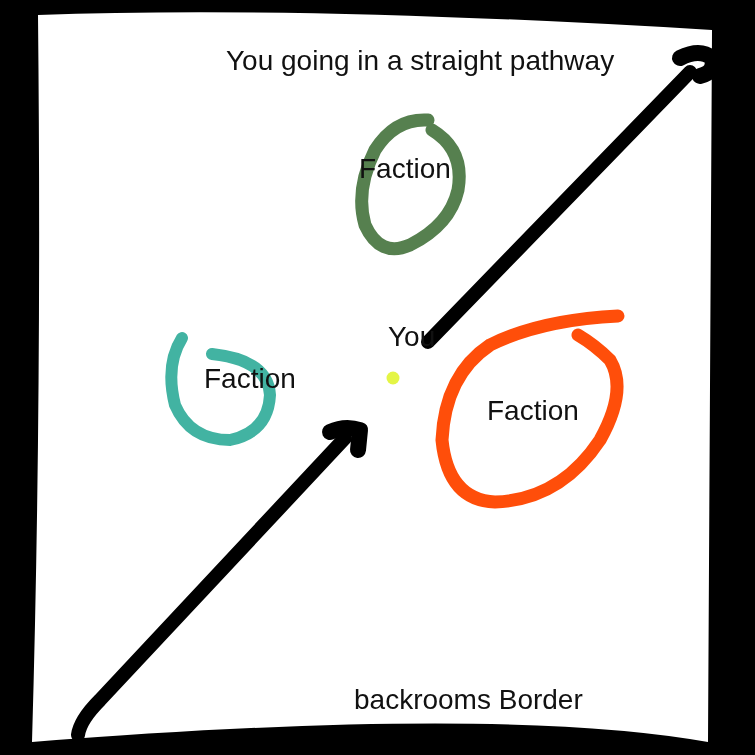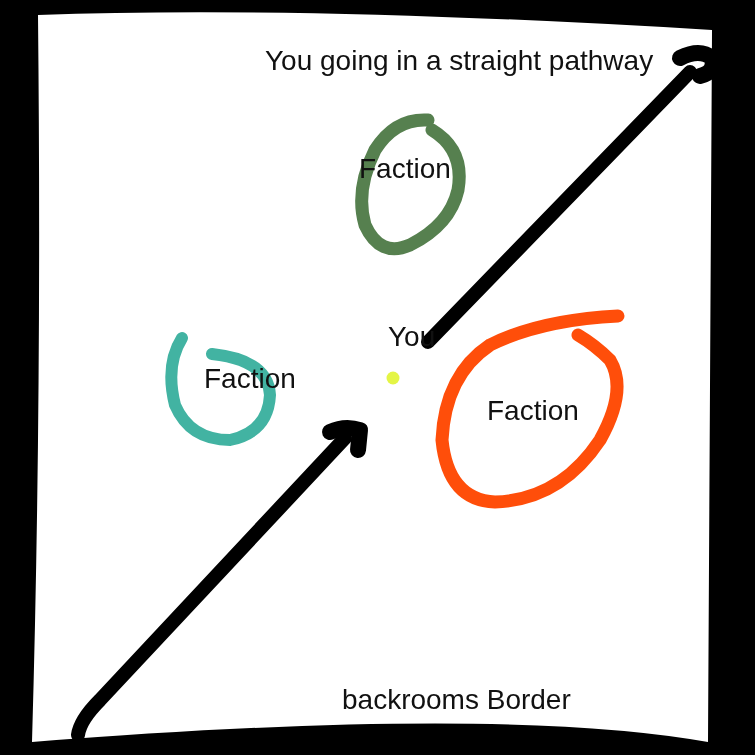--- a/index.html
+++ b/index.html
@@ -32,23 +32,23 @@
 
   <path d="M428,120 Q395,118 375,150 Q355,190 365,225 Q380,258 410,245 Q450,225 458,190 Q465,150 432,130" stroke="#56804f" stroke-width="13" stroke-linecap="round" fill="none"></path>
 
   <path d="M182,338 Q165,365 175,405 Q190,440 230,440 Q268,432 270,395 Q268,360 212,354" stroke="#42b3a2" stroke-width="12" stroke-linecap="round" fill="none"></path>
 
   <path d="M618,316 Q540,320 490,345 Q445,375 442,440 Q448,500 495,502 Q560,500 600,440 Q628,390 610,360 Q595,345 578,335" stroke="#ff4e0a" stroke-width="13" stroke-linecap="round" fill="none"></path>
 
   <circle cx="393" cy="378" r="6.5" fill="#e4f545"></circle>
 </svg>
 
-<div class="label" style="left:226px; top:47px; font-size:28px;margin-left:39px;">You going in a straight pathway</div>
+<div class="label" style="left:226px; top:47px; font-size:28px;">You going in a straight pathway</div>
 
 <div class="label" style="left:359px; top:155px; font-size:28px;">Faction</div>
 
 <div class="label" style="left:388px; top:323px; font-size:28px;">You</div>
 
 <div class="label" style="left:204px; top:365px; font-size:28px;">Faction</div>
 
 <div class="label" style="left:487px; top:397px; font-size:28px;">Faction</div>
 
-<div class="label" style="left:342px; top:686px; font-size:28px;">backrooms Border</div>
+<div class="label" style="left:354px; top:686px; font-size:28px;">backrooms Border</div>
 
 </body></html>

